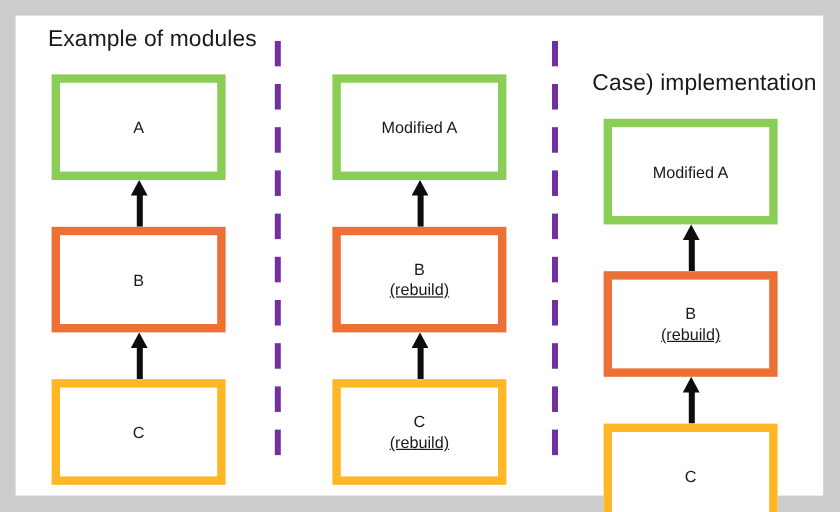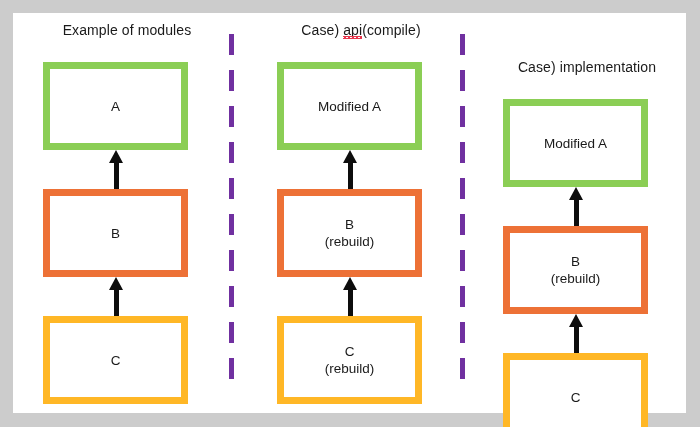--- a/index.html
+++ b/index.html
@@ -35,21 +35,21 @@
   #column-1 { left: 2px; }
   #column-2 { left: 236px; }
   #column-3 { left: 462px; margin-top: 37px; }
 
   .column-title {
     position: absolute;
     top: 9px;
     left: 0;
     width: 224px;
     text-align: center;
-    font-size: 14px;
+    font-size: 19px;
     color: #1a1a1a;
     letter-spacing: 0.1px;
     white-space: nowrap;
   }
 
   
   .misspelled {
     position: relative;
     display: inline-block;
   }
@@ -85,21 +85,21 @@
   }
   .module-box.row-a { top: 49px; }
   .module-box.row-b { top: 176px; }
   .module-box.row-c { top: 303px; }
 
   .module-box.tone-green  { border: 7px solid #8BCE55; }
   .module-box.tone-orange { border: 7px solid #ED7136; }
   .module-box.tone-amber  { border: 7px solid #FFB726; }
 
   .box-label { display: block; }
-  .box-sublabel { display: block; }
+  .box-sublabel { display: block; text-decoration: underline; }
 
   
   .arrow {
     position: absolute;
     left: 94px;
     width: 15px;
     height: 39px;
   }
   .arrow.arrow-ba { top: 137px; }
   .arrow.arrow-cb { top: 264px; }
@@ -174,21 +174,20 @@
     <div class="module-box tone-amber row-c">
       <span>
         <span class="box-label">C</span>
       </span>
     </div>
   </div>
 
   <div class="divider" id="divider-1"></div>
 
   <div class="column" id="column-2">
-    <div class="column-title"><span>Case) </span><span class="misspelled">api</span><span>(compile)</span></div>
 
     <div class="module-box tone-green row-a">
       <span>
         <span class="box-label">Modified A</span>
       </span>
     </div>
 
     <div class="arrow arrow-ba">
       <span class="arrow-head"></span>
       <span class="arrow-shaft"></span>

